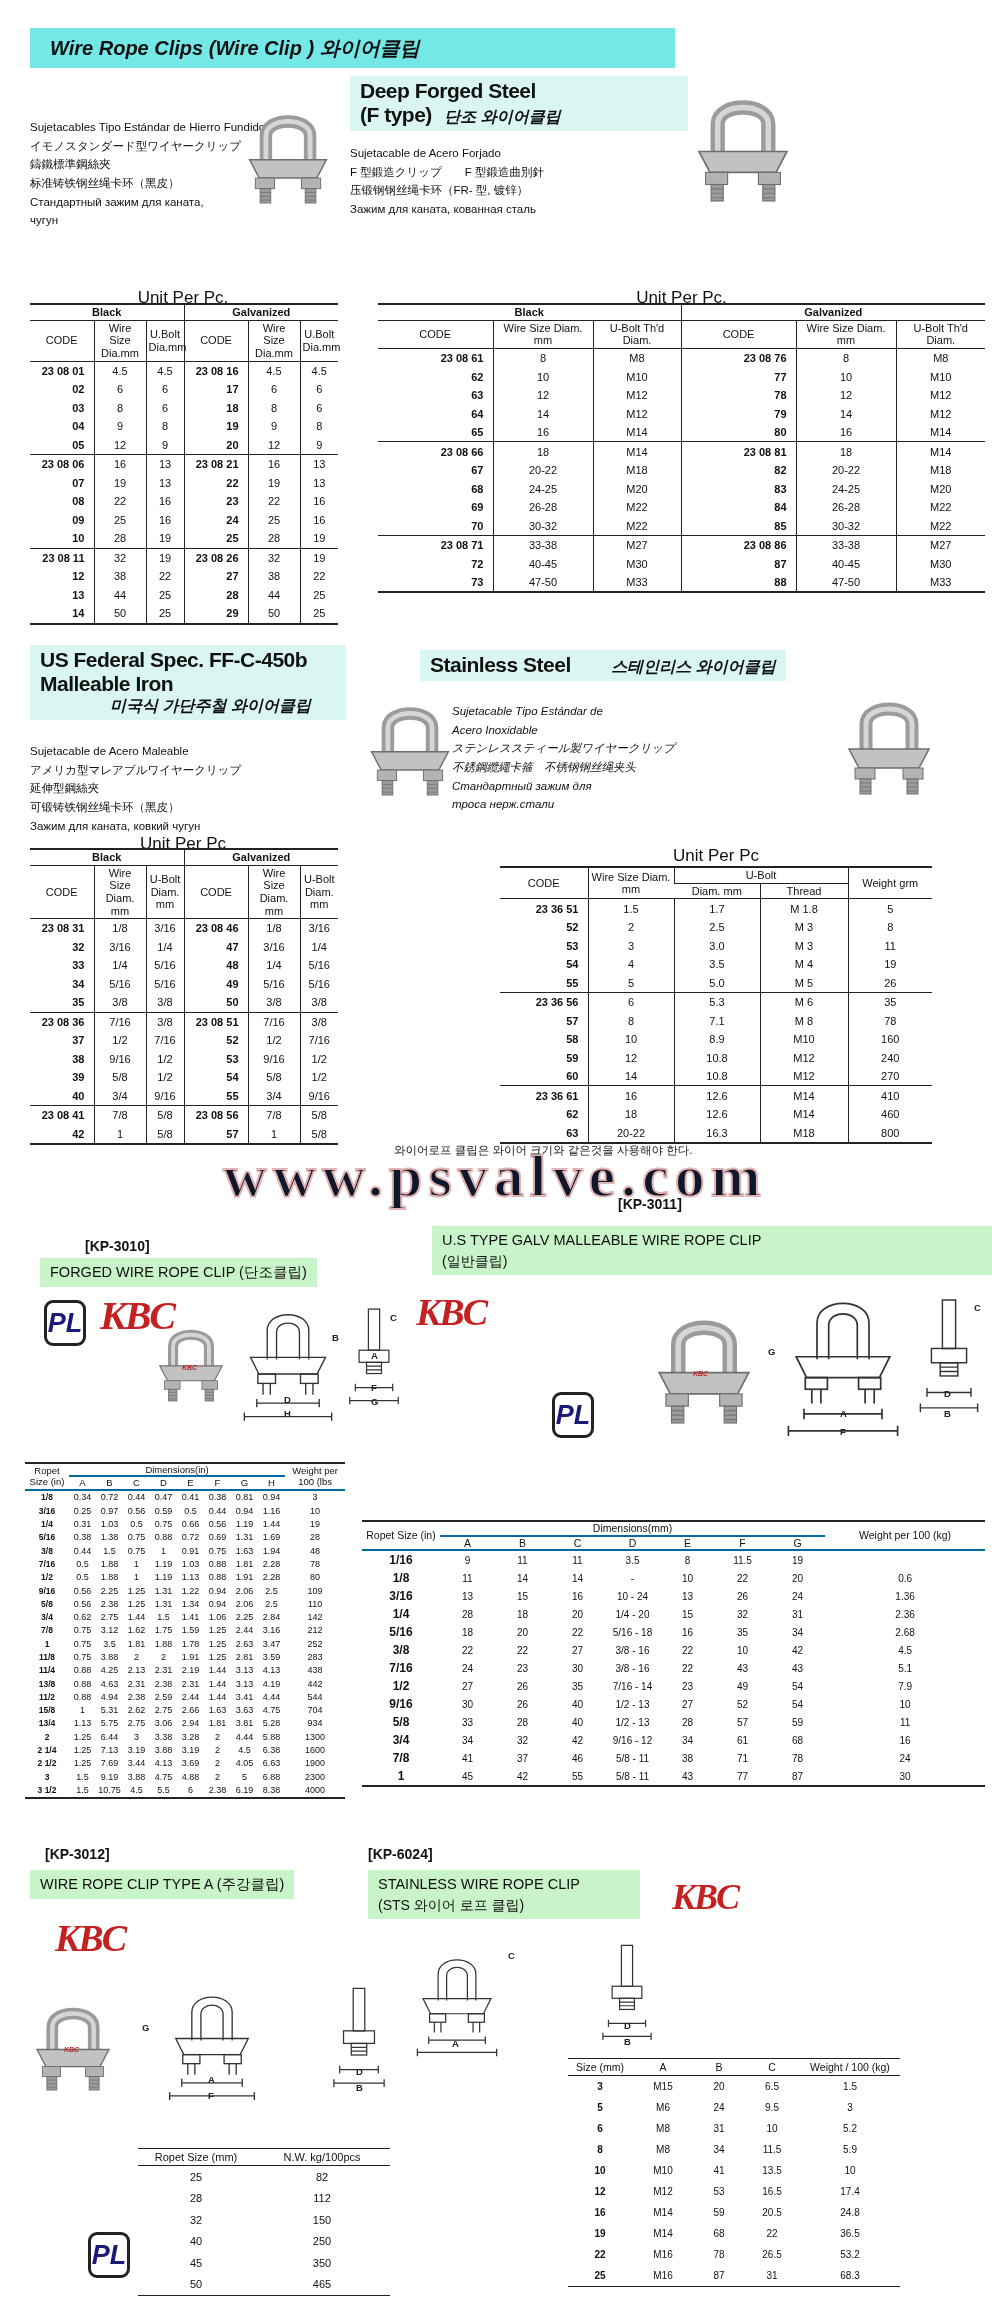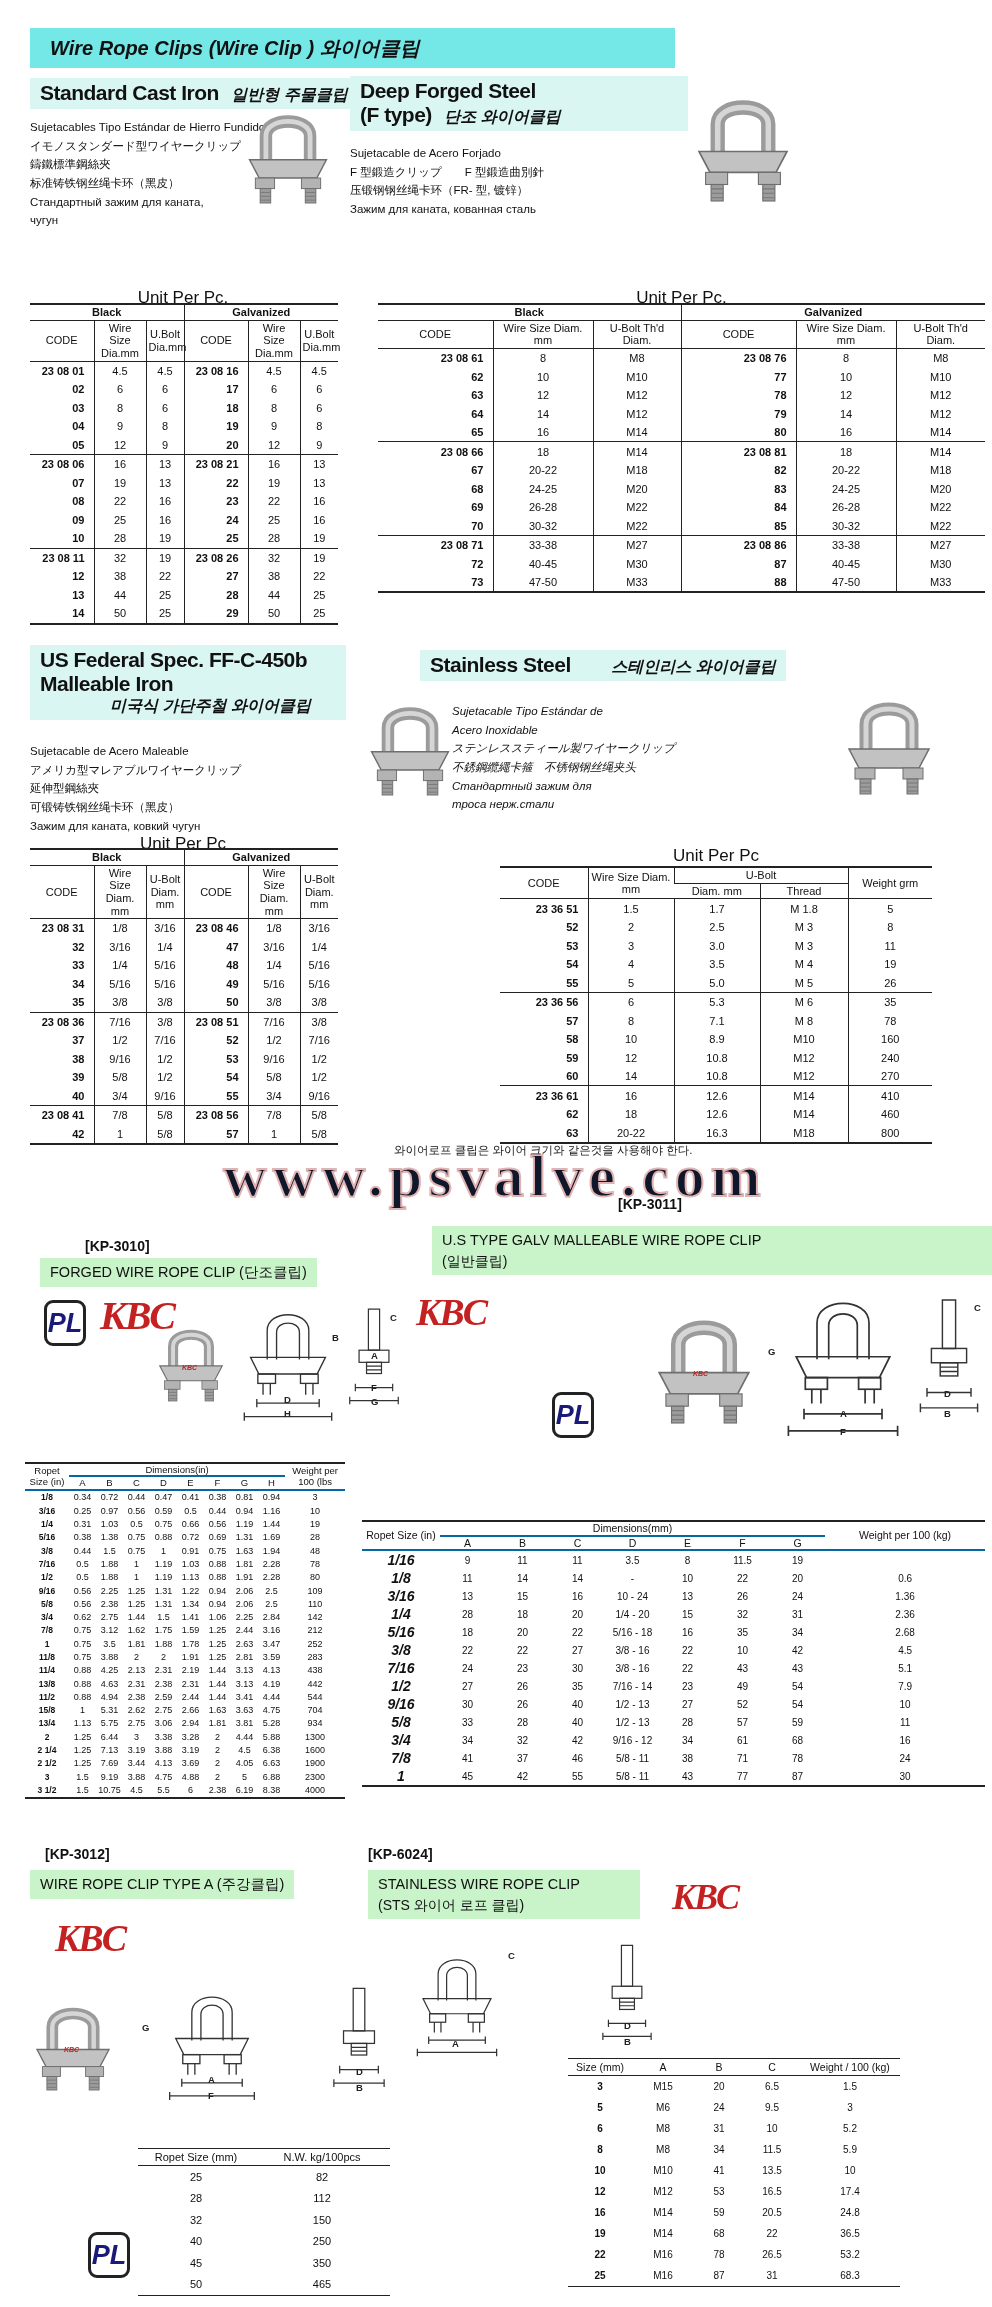--- a/index.html
+++ b/index.html
@@ -30,21 +30,21 @@
   .sst td:nth-child(1){text-align:right;font-weight:bold;padding-right:9px;}
   
   .dim table{border-top:2px solid #222;border-bottom:2px solid #222;}
   .dim th,.dim td{text-align:center;font-weight:normal;padding:0 1px;}
   .dim thead th{border-bottom:2px solid #0369a1;line-height:1.2;}
   .dim10 th{font-size:9.5px;}
   .dim10 td{font-size:9px;height:13.3px;}
   .dim10 td:first-child{font-weight:bold;font-size:8.5px;}
   .dim11 th{font-size:10.5px;}
   .dim11 td{font-size:10px;height:18px;}
-  .dim11 td:first-child{font-weight:bold;font-size:14px;font-style:italic;}
+  .dim11 td:first-child{font-weight:bold;font-size:12px;}
   
   .simple table{border-top:1.5px solid #222;border-bottom:1.5px solid #222;}
   .simple th,.simple td{text-align:center;font-weight:normal;padding:2px 2px;}
   .simple thead th{border-bottom:1px solid #222;}
   .t6024 th{font-size:10.5px;}  .t6024 td{font-size:10px;height:17px;}
   .t3012 th{font-size:11px;}    .t3012 td{font-size:11px;height:17.5px;}
   .t6024 td:first-child{font-weight:bold;}
   
   .note{font-size:11.5px;line-height:1.9;}
   #watermark{left:35px;top:1142px;width:920px;text-align:center;z-index:0;
@@ -97,24 +97,20 @@
         <path d="M10,92 H50 M10,88 v8 M50,88 v8"></path>
         <path d="M4,106 H56 M4,102 v8 M56,102 v8"></path>
       </g>
     </defs>
   </svg>
 
   <div id="watermark" class="abs">www.psvalve.com</div>
 
   <div id="banner" class="abs z">Wire Rope Clips  (Wire Clip ) 와이어클립</div>
 
-  <div class="abs sec-head z" style="left:30px;top:78px;">
-    <span class="en">Standard Cast Iron</span>
-    <span class="ko">일반형 주물클립</span>
-  </div>
   <div class="abs desc z" style="left:30px;top:118px;width:212px;">
     <div>Sujetacables Tipo Estándar de Hierro Fundido</div>
     <div>イモノスタンダード型ワイヤークリップ</div>
     <div>鑄鐵標準鋼絲夾</div>
     <div>标准铸铁钢丝绳卡环（黑皮）</div>
     <div>Стандартный зажим для каната,</div>
     <div>чугун</div>
   </div>
   <svg class="abs z" style="left:240px;top:100px;" width="96" height="110" viewBox="0 0 100 112">
       <use href="#g-clipphoto"></use>

